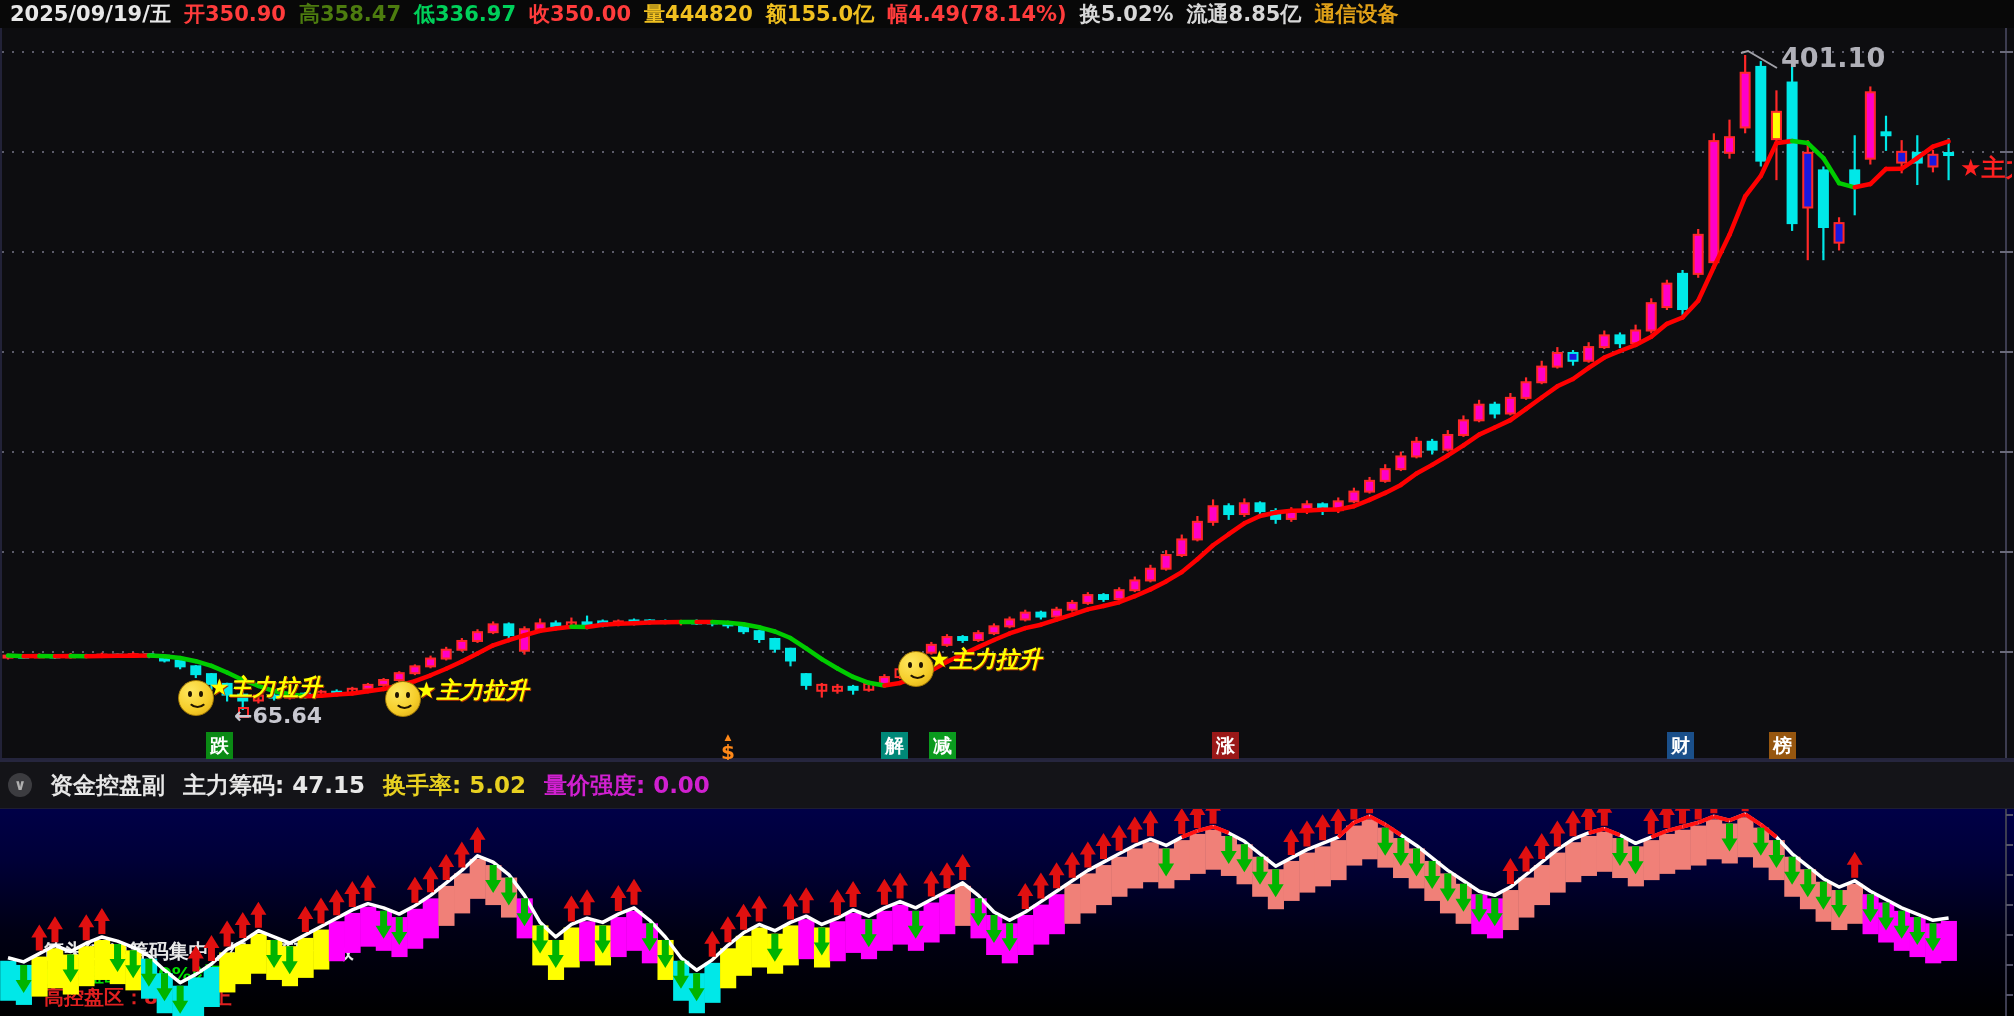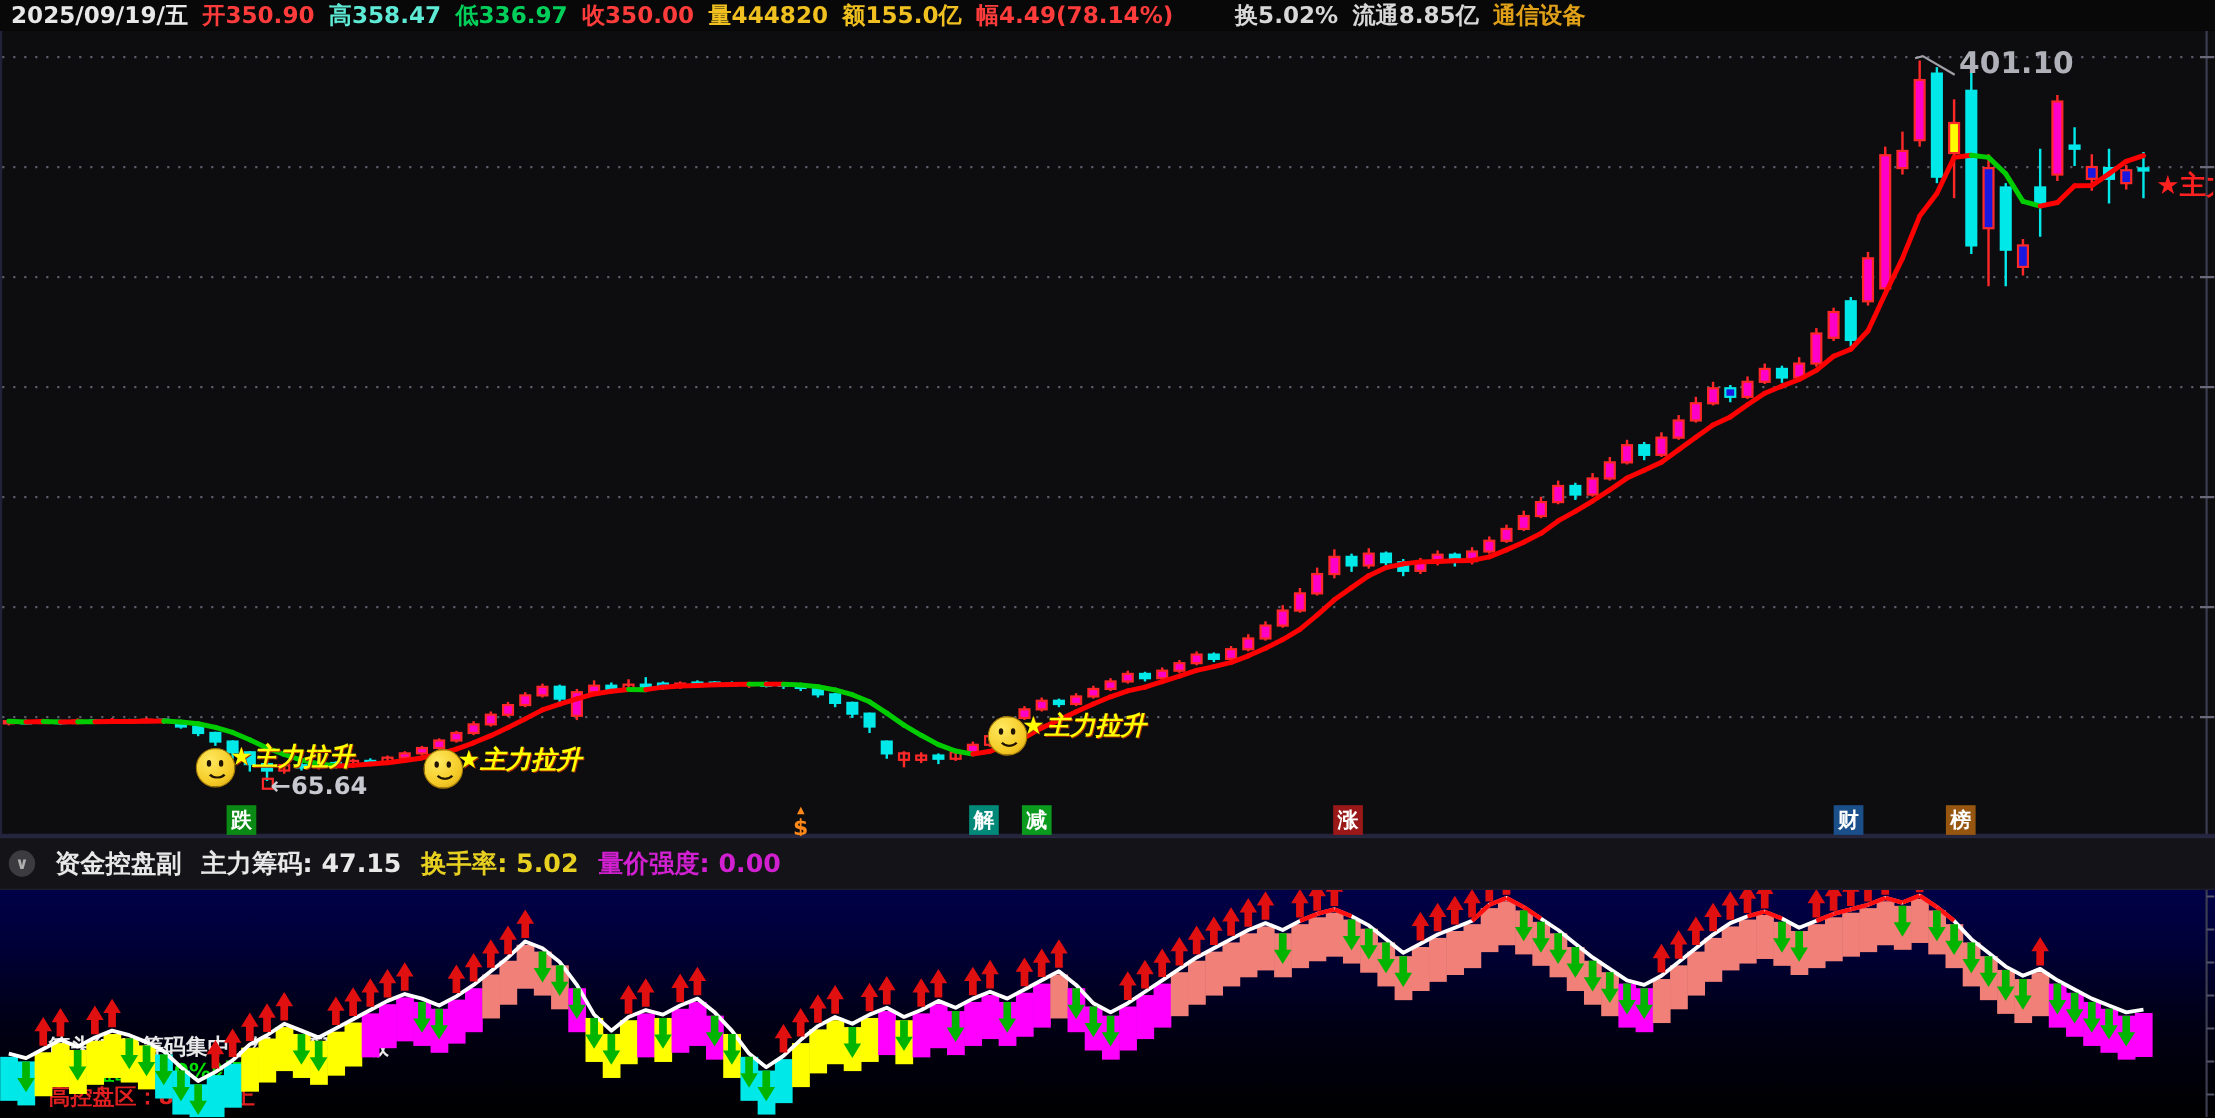--- a/index.html
+++ b/index.html
@@ -41,27 +41,27 @@
               text-shadow:1px 1px 0 #b03000;font-style:italic;}
   .anno{position:absolute;font-weight:bold;white-space:nowrap;}
 </style>
 </head>
 <body>
 
 <div id="screen">
   <div id="topbar">
     <span style="color: rgb(232, 232, 232);">2025/09/19/五</span>
     <span style="color: rgb(255, 60, 60);">开350.90</span>
-    <span style="color: #5eead4;">高358.47</span>
+    <span style="color: #4d7c0f;">高358.47</span>
     <span style="color: rgb(0, 208, 90);">低336.97</span>
     <span style="color: rgb(255, 60, 60);">收350.00</span>
     <span style="color: rgb(240, 192, 32);">量444820</span>
     <span style="color: rgb(240, 192, 32);">额155.0亿</span>
     <span style="color: rgb(255, 60, 60);">幅4.49(78.14%)</span>
-    <span style="color: rgb(216, 216, 216); margin-left: 43px;">换5.02%</span>
+    <span style="color: rgb(216, 216, 216);">换5.02%</span>
     <span style="color: rgb(216, 216, 216);">流通8.85亿</span>
     <span style="color: rgb(224, 160, 24);">通信设备</span>
   </div>
 
   <div id="main-bg"></div>
   <div id="lower-bg"></div>
 
   <div id="lower-text">
     <div style="color: rgb(232, 232, 232);">箭头红↑:筹码集中，绿↓:筹码分散</div>
     <div style="color: rgb(0, 224, 0);">低控盘区：20%以下</div>
@@ -731,21 +731,21 @@
       <path d="M1854.7,851.8 L1862.7,864.8 L1858.2,864.8 L1858.2,877.8 L1851.2,877.8 L1851.2,864.8 L1846.7,864.8 Z" fill="#e01010"></path>
       <path d="M1870.3500000000001,922.2 L1862.3500000000001,909.2 L1866.8500000000001,909.2 L1866.8500000000001,894.2 L1873.8500000000001,894.2 L1873.8500000000001,909.2 L1878.3500000000001,909.2 Z" fill="#00b400"></path>
       <path d="M1886,930.52 L1878,917.52 L1882.5,917.52 L1882.5,902.52 L1889.5,902.52 L1889.5,917.52 L1894,917.52 Z" fill="#00b400"></path>
       <path d="M1901.65,938.84 L1893.65,925.84 L1898.15,925.84 L1898.15,910.84 L1905.15,910.84 L1905.15,925.84 L1909.65,925.84 Z" fill="#00b400"></path>
       <path d="M1917.3,945.08 L1909.3,932.08 L1913.8,932.08 L1913.8,917.08 L1920.8,917.08 L1920.8,932.08 L1925.3,932.08 Z" fill="#00b400"></path>
       <path d="M1932.95,951.3199999999999 L1924.95,938.3199999999999 L1929.45,938.3199999999999 L1929.45,923.3199999999999 L1936.45,923.3199999999999 L1936.45,938.3199999999999 L1940.95,938.3199999999999 Z" fill="#00b400"></path>
     </svg>
 
   <div id="overlays">
     <div class="anno" style="font-size: 27px; left: 1781px; top: 42px; color: rgb(176, 176, 184);">401.10</div>
-    <div class="anno" style="font-size: 22px; left: 246px; top: 703px; color: rgb(200, 200, 208);">←65.64</div>
+    <div class="anno" style="font-size: 22px; left: 234px; top: 703px; color: rgb(200, 200, 208);">←65.64</div>
     <div class="anno" id="right-edge-label" style="font-size: 24px; overflow: hidden; left: 1960px; top: 152px; color: rgb(255, 32, 32); width: 52px;">★主力</div>
   <div class="badge" style="background: rgb(10, 138, 20); color: rgb(255, 255, 255); top: 732px; left: 206px;">跌</div>
       <div class="dollar-badge" style="color: rgb(255, 136, 24); top: 733px; left: 721px;">
         <span class="caret">▲</span>
         <span class="ds">$</span>
       </div>
       <div class="badge" style="background: rgb(0, 136, 120); color: rgb(255, 255, 255); top: 732px; left: 881px;">解</div>
       <div class="badge" style="background: rgb(10, 154, 30); color: rgb(255, 255, 255); top: 732px; left: 929px;">减</div>
       <div class="badge" style="background: rgb(154, 24, 24); color: rgb(255, 255, 255); top: 732px; left: 1212px;">涨</div>
       <div class="badge" style="background: rgb(26, 79, 138); color: rgb(255, 255, 255); top: 732px; left: 1667px;">财</div>

